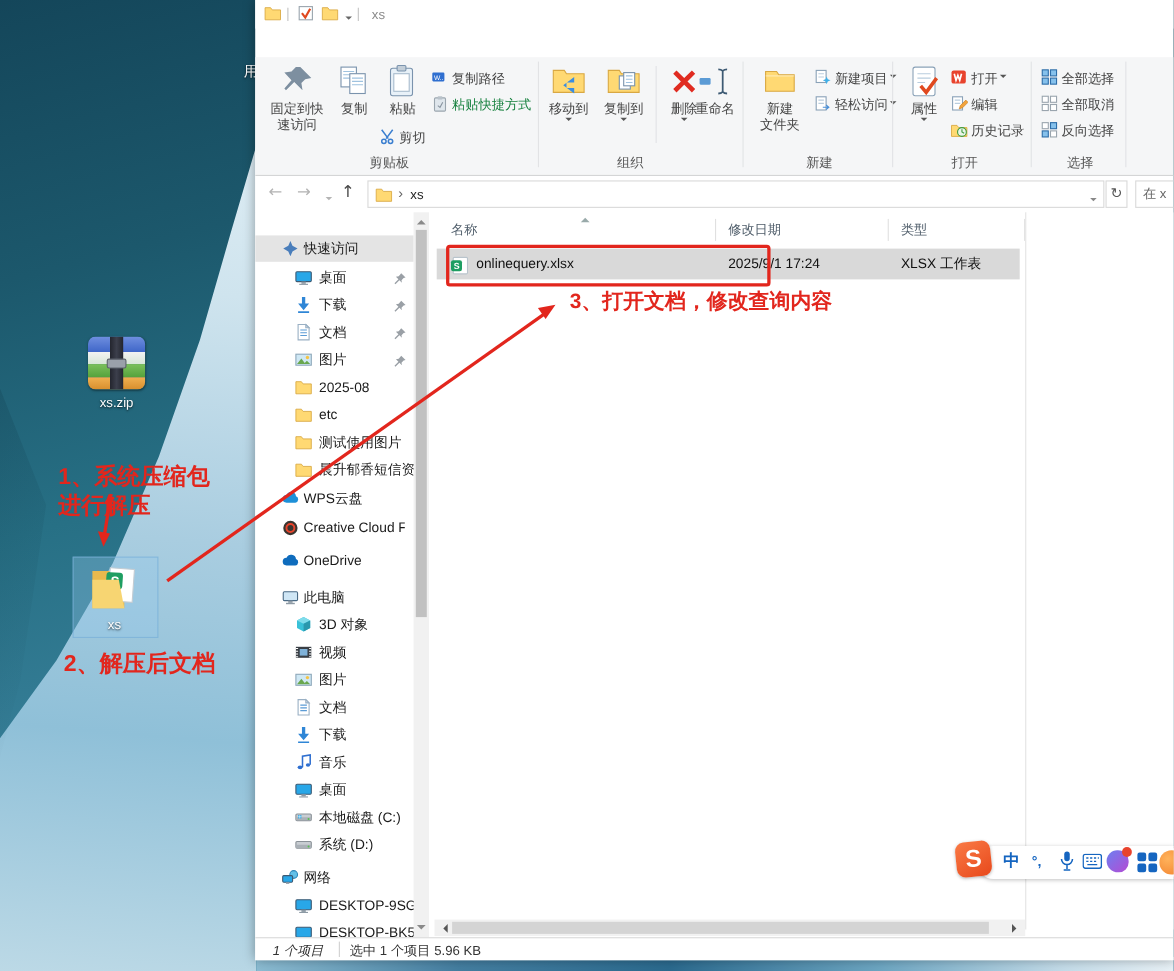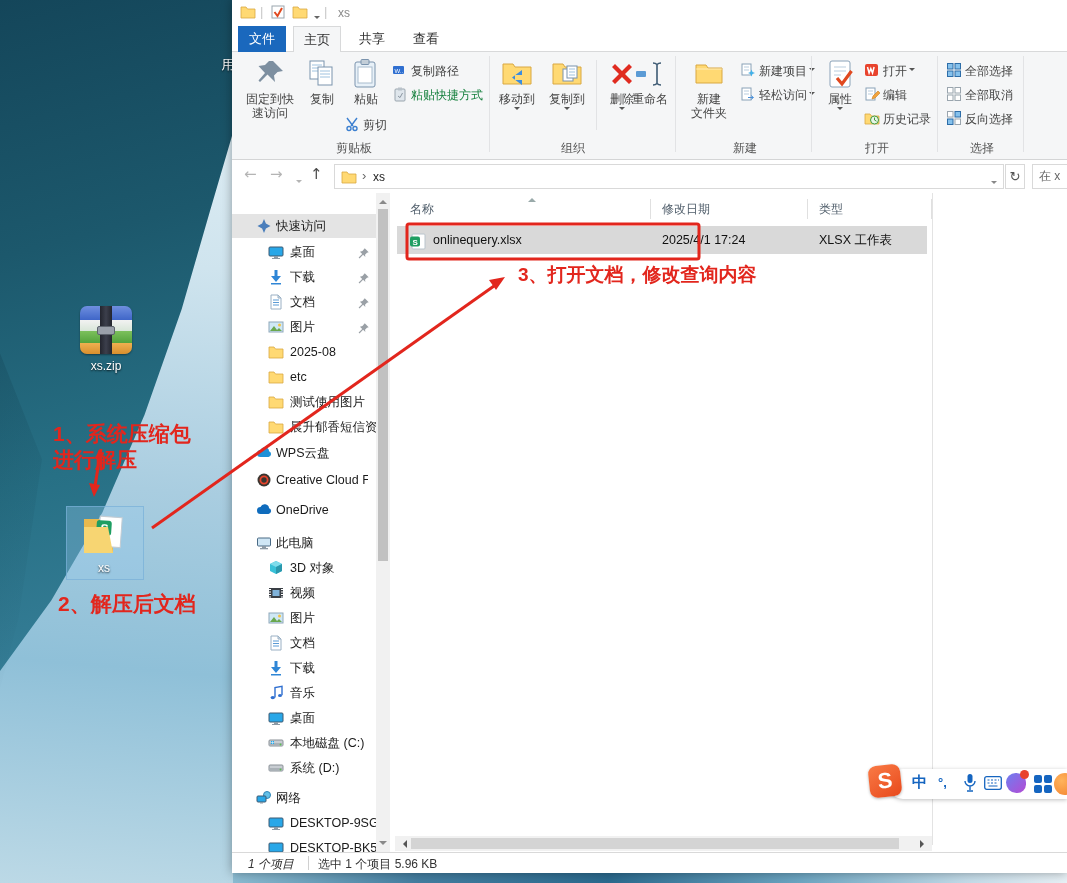--- a/index.html
+++ b/index.html
@@ -172,26 +172,20 @@
           <path d="M4.5 8l3 4 4.5-8" stroke="#e0491f" stroke-width="2" fill="none"></path>
         </svg></span>
     <span class="q abs" style="left:60px;width:16px;height:16px;"><svg viewBox="0 0 16 16">
           <path d="M1 3h5l1.5 2H15v9H1z" fill="#ffd973" stroke="#d9a842" stroke-width=".8"></path>
         </svg></span>
     <span class="q abs" style="left:80px;top:9px;"><span class="tri" style="border-top-color:#666;"></span></span>
     <span class="q abs qsep" style="left:92px;">|</span>
     <span class="q abs" id="qat-title" style="left:106px;">xs</span>
   </div>
 
-  <div id="tabrow" class="abs">
-    <div class="tab file abs" style="left:6px;width:48px;">文件</div>
-    <div class="tab active abs" style="left:61px;width:48px;">主页</div>
-    <div class="tab abs" style="left:116px;width:48px;">共享</div>
-    <div class="tab abs" style="left:170px;width:48px;">查看</div>
-  </div>
 
   <div id="ribbon" class="abs">
 
     <div class="rb-big" style="left:10px;width:56px;">
       <div class="ic">
           <svg viewBox="0 0 32 32">
             <path d="M19 3l10 10-5.5 1-3.5 3.5 1 6.5-7.5-7.5L6 24l-1.5-1.5 6.5-7.5L4.5 8 11 7l4-4z" fill="#7d8fa0"></path>
           </svg>
         </div>
       <div class="lbl">固定到快
@@ -662,21 +656,21 @@
         <span class="fcol-sep" style="left:536px;"></span>
       </div>
       <div id="rows">
           <div class="frow sel">
             <span class="fic"><svg viewBox="0 0 17 17">
                 <rect x="3" y="1" width="13" height="15" rx="1" fill="#fff" stroke="#b9c4cc"></rect>
                 <rect x="1" y="3.5" width="10" height="10" rx="2" fill="#1e9e62"></rect>
                 <text x="3.6" y="11.5" font-size="8" fill="#fff" font-weight="bold">S</text>
               </svg></span>
             <span class="nm">onlinequery.xlsx</span>
-            <span class="dt">2025/4/1 17:24</span>
+            <span class="dt">2025/9/1 17:24</span>
             <span class="tp">XLSX 工作表</span>
           </div>
         </div>
     </div>
 
     <div id="rightpane" class="abs"></div>
 
     <div id="hscroll" class="abs">
       <span class="hs-ar" style="left:4px;border-right-color:#555;"></span>
       <div id="hthumb" class="abs"></div>

